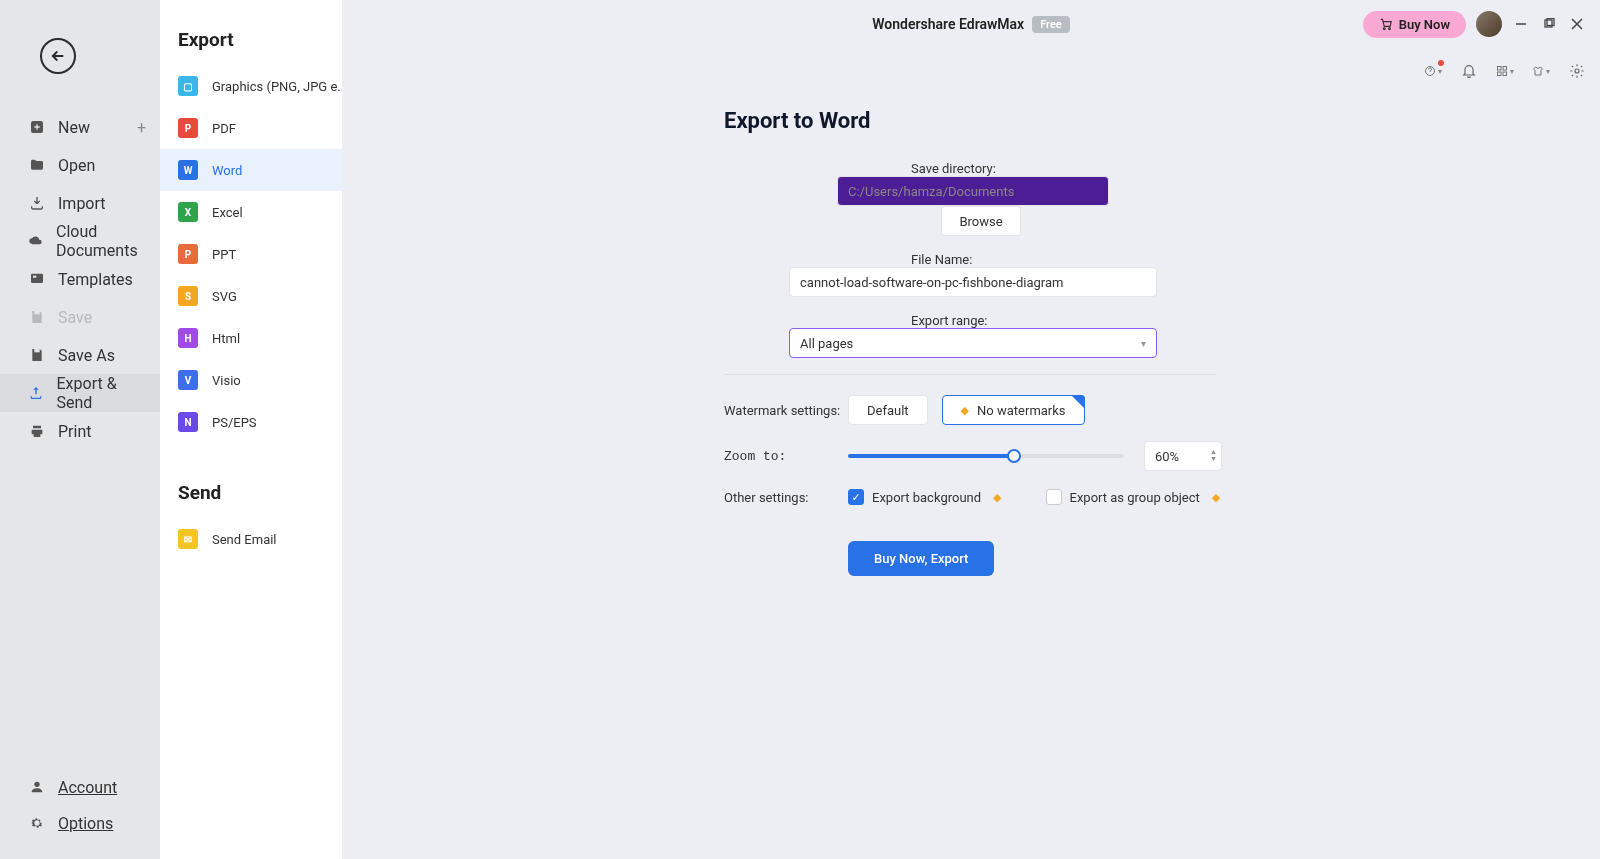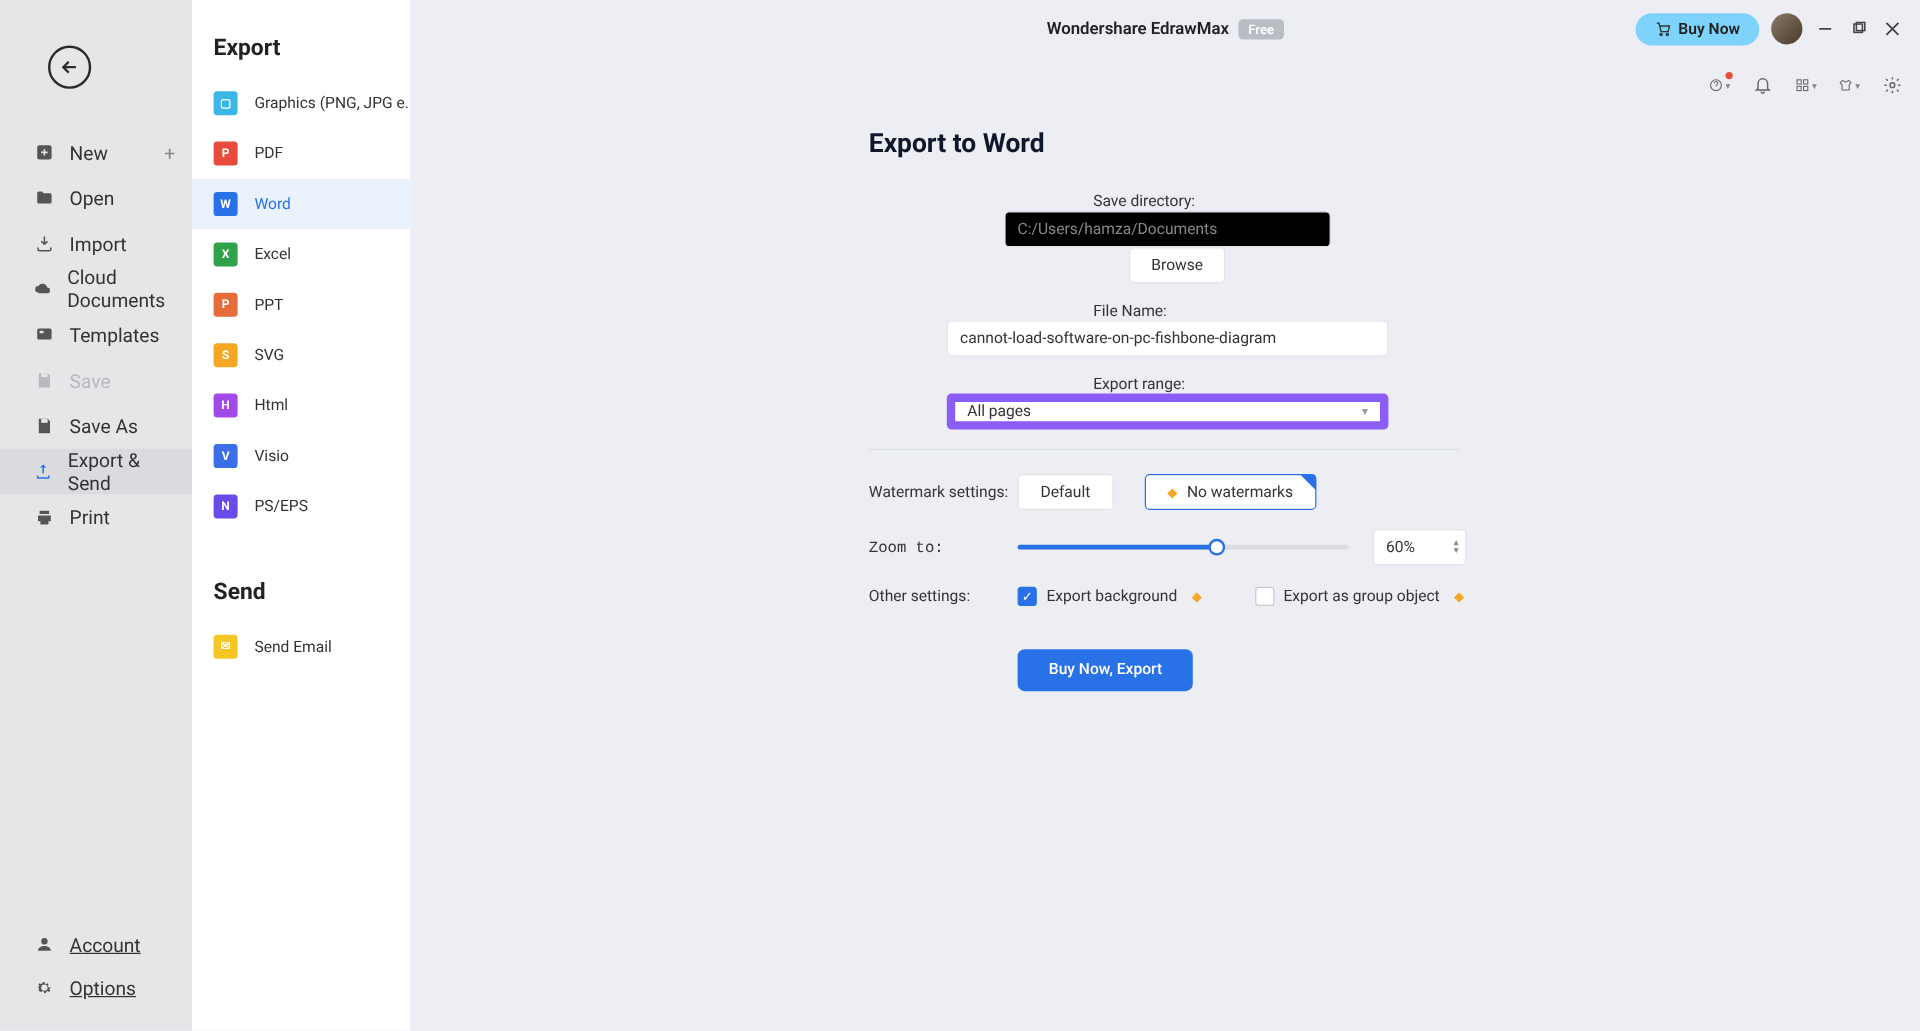--- a/index.html
+++ b/index.html
@@ -26,48 +26,48 @@
 .export-item.active { background: #e8f1fc; color: #2871e6; }
 .export-item .ficon { width: 20px; height: 20px; margin-right: 14px; border-radius: 3px; display: flex; align-items: center; justify-content: center; font-size: 10px; font-weight: 700; color: #fff; flex-shrink: 0; }
 .export-panel h3.send { font-size: 19px; font-weight: 700; color: #222; padding: 38px 0 14px 18px; }
 
 
 .main { flex: 1; height: 100%; background: #eceef3; position: relative; }
 .titlebar { height: 48px; display: flex; align-items: center; justify-content: center; position: relative; }
 .title-center { display: flex; align-items: center; gap: 8px; font-size: 14px; color: #222; font-weight: 600; }
 .free-badge { background: #b8bcc3; color: #fff; font-size: 11px; font-weight: 600; padding: 2px 8px; border-radius: 4px; }
 .title-right { position: absolute; right: 14px; display: flex; align-items: center; gap: 10px; }
-.buy-now-btn { background: #7dd3fc; color: #222; font-size: 13px; font-weight: 600; padding: 6px 16px; border-radius: 16px; display: flex; align-items: center; gap: 6px; cursor: pointer; }
+.buy-now-btn { background: #f9a8d4; color: #222; font-size: 13px; font-weight: 600; padding: 6px 16px; border-radius: 16px; display: flex; align-items: center; gap: 6px; cursor: pointer; }
 .avatar { width: 26px; height: 26px; border-radius: 50%; background: linear-gradient(135deg, #8a7a6a, #4a3a2a); }
 .win-ctrl { width: 18px; height: 18px; color: #444; cursor: pointer; display: flex; align-items: center; justify-content: center; }
 
 .toolbar-right { position: absolute; right: 14px; top: 62px; display: flex; align-items: center; gap: 18px; color: #666; }
 .tb-icon { width: 18px; height: 18px; cursor: pointer; position: relative; display: flex; align-items: center; justify-content: center; }
 .red-dot { position: absolute; top: -2px; right: -2px; width: 6px; height: 6px; background: #e74c3c; border-radius: 50%; }
 
 
 .form-area { padding: 60px 0 0 382px; max-width: 880px; }
 .form-area h1 { font-size: 22px; font-weight: 700; color: #0f172a; margin-bottom: 28px; }
 .form-row { display: flex; align-items: center; margin-bottom: 16px; flex-direction: column; }
 .form-row label { width: 124px; font-size: 13px; color: #333; }
 .text-input { width: 272px; height: 30px; background: #fff; border: 1px solid #e2e4e8; border-radius: 4px; padding: 0 10px; font-size: 13px; color: #333; }
-.text-input.readonly { background: #000000; color: #888; }
+.text-input.readonly { background: #4c1d95; color: #888; }
 .text-input.filename { width: 368px; }
 .browse-btn { width: 80px; height: 30px; background: #fff; border: 1px solid #e2e4e8; border-radius: 4px; font-size: 13px; color: #333; margin-left: 16px; cursor: pointer; }
-.select-box { width: 368px; height: 30px; background: #fff; border: 7px solid #8b5cf6; border-radius: 4px; padding: 0 10px; font-size: 13px; color: #333; display: flex; align-items: center; justify-content: space-between; cursor: pointer; }
+.select-box { width: 368px; height: 30px; background: #fff; border: 1px solid #8b5cf6; border-radius: 4px; padding: 0 10px; font-size: 13px; color: #333; display: flex; align-items: center; justify-content: space-between; cursor: pointer; }
 .select-box .caret { color: #999; font-size: 10px; }
 
 .divider { border: none; border-top: 1px solid #dcdee3; margin: 8px 0 20px 0; width: 492px; }
 
 .wm-row { display: flex; align-items: center; margin-bottom: 16px; }
 .wm-row label { width: 124px; font-size: 13px; color: #333; }
 .wm-btn { height: 30px; padding: 0 18px; background: #fff; border: 1px solid #e2e4e8; border-radius: 4px; font-size: 13px; color: #333; cursor: pointer; }
 .wm-btn.active { border: 1px solid #2871e6; position: relative; display: flex; align-items: center; gap: 8px; }
 .wm-btn.active::after { content: ''; position: absolute; top: -1px; right: -1px; width: 0; height: 0; border-left: 14px solid transparent; border-top: 14px solid #2871e6; border-top-right-radius: 4px; }
-.wm-group { display: flex; gap: 26px; }
+.wm-group { display: flex; gap: 14px; }
 
 .zoom-row { display: flex; align-items: center; margin-bottom: 18px; }
 .zoom-row label { width: 124px; font-size: 13px; color: #333; font-family: Liberation Mono, monospace; }
 .slider-wrap { width: 276px; position: relative; height: 16px; display: flex; align-items: center; }
 .slider-track { width: 100%; height: 4px; background: #dcdee3; border-radius: 2px; position: relative; }
 .slider-fill { height: 4px; background: #2871e6; border-radius: 2px; position: absolute; left: 0; width: 60%; }
 .slider-thumb { width: 14px; height: 14px; background: #fff; border: 2px solid #2871e6; border-radius: 50%; position: absolute; left: calc(60% - 7px); top: 50%; transform: translateY(-50%); }
 .zoom-input { width: 78px; height: 30px; background: #fff; border: 1px solid #e2e4e8; border-radius: 4px; padding: 0 18px 0 10px; font-size: 13px; color: #333; margin-left: 20px; position: relative; display: flex; align-items: center; }
 .spin { position: absolute; right: 4px; display: flex; flex-direction: column; font-size: 7px; color: #888; line-height: 7px; }
 

